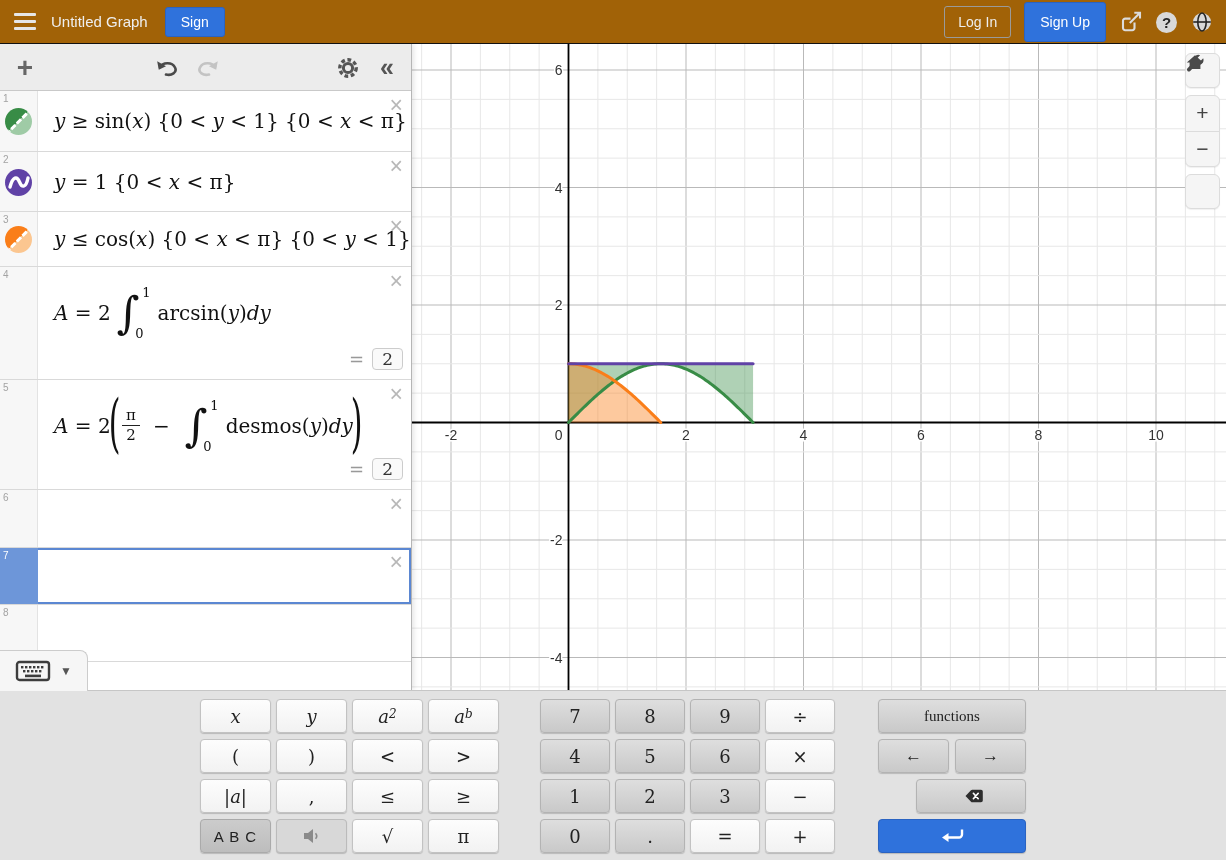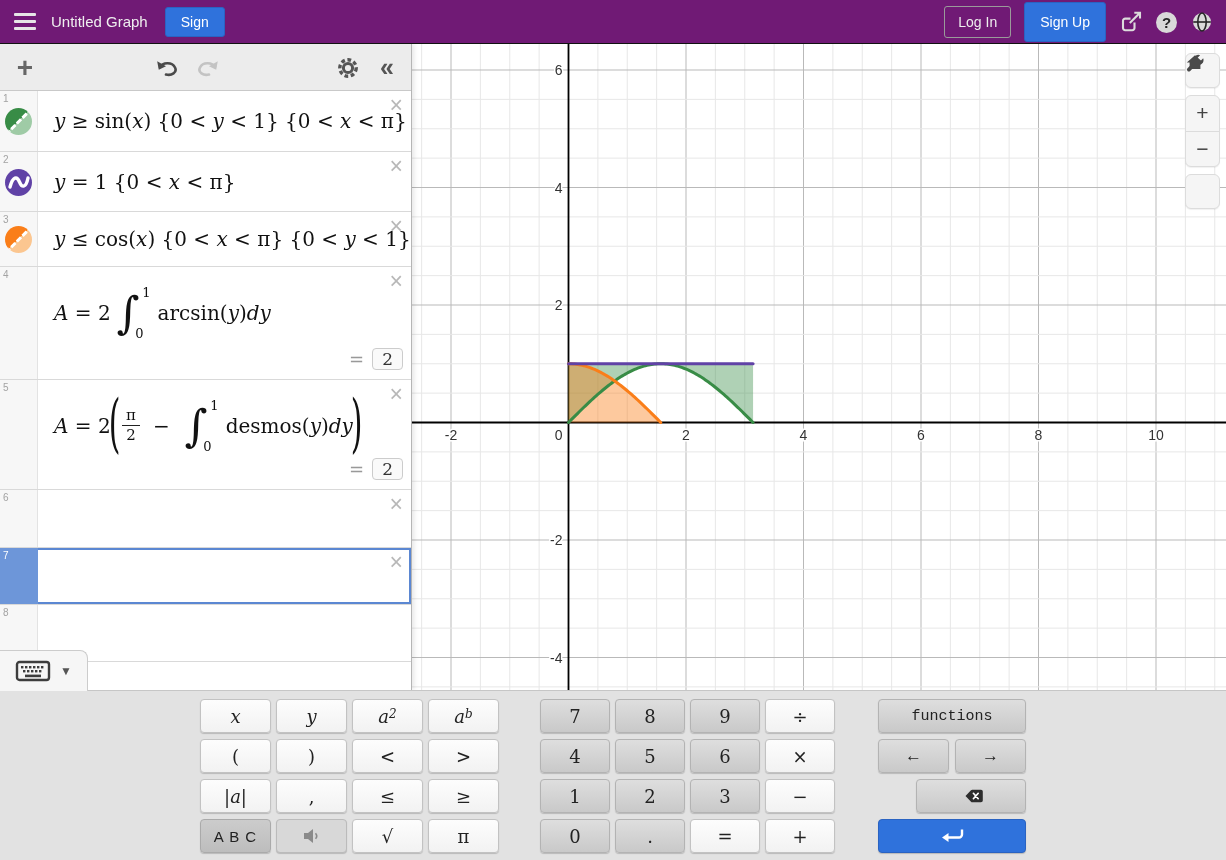--- a/index.html
+++ b/index.html
@@ -2,21 +2,21 @@
 <html><head>
 <meta charset="utf-8">
 <style>
   *{box-sizing:border-box;margin:0;padding:0}
   html,body{width:1226px;height:860px;background:#fff;overflow:hidden}
   button{font:inherit;background:none;border:none;cursor:pointer;color:inherit}
   .stage{position:relative;width:1226px;height:860px;overflow:hidden;background:#fff;
          font-family:"Liberation Sans",sans-serif}
 
   
-  .topbar{position:absolute;left:0;top:0;width:1226px;height:44px;background:#701a75;
+  .topbar{position:absolute;left:0;top:0;width:1226px;height:44px;background:#a16207;
           z-index:10;display:flex;align-items:center;border-bottom:1px solid #111}
   .hamburger{margin-left:10px;width:32px;height:30px;display:flex;flex-direction:column;
              justify-content:center;gap:4px;cursor:pointer}
   .hamburger span{display:block;width:22px;height:3px;background:#e6e6e6;border-radius:1px;margin-left:4px}
   .gtitle{color:#efefef;font-size:15px;margin-left:9px;cursor:pointer;white-space:nowrap}
   .btn-blue{background:#2f72dc;border:1px solid #2a63c2;color:#fff;border-radius:3px;
             font-size:14px;height:30px;padding:0 15px}
   .save{margin-left:17px}
   .logo{position:absolute;left:491px;top:0;height:44px;line-height:42px;color:#f3f3f3;
         font-size:25px;font-weight:bold;letter-spacing:1px;font-family:"DejaVu Sans",sans-serif}
@@ -104,21 +104,21 @@
        box-shadow:0 1px 1px rgba(0,0,0,.18);font-family:"DejaVu Serif",serif;font-size:18px;
        color:#222;display:flex;align-items:center;justify-content:center}
   .key.it{font-style:italic}
   .key sup{font-size:12px;position:relative;top:-2px;font-style:italic}
   .key.gray{background:linear-gradient(#dedede,#c9c9c9);border-color:#b3b3b3}
   .key.abc{background:linear-gradient(#cccccc,#bdbdbd);border-color:#aaa;
            font-family:"Liberation Sans",sans-serif;font-size:15px;letter-spacing:1px}
   .key.midgray{background:#d8d8d8;border-color:#bbb}
   .key.blue{background:#2f72dc;border-color:#2a63c2}
   .kright{position:absolute;left:878px;top:8px;width:148px}
-  .kfn{width:148px;height:34px;font-family:Liberation Mono, monospace;font-size:15px}
+  .kfn{width:148px;height:34px;font-family:Liberation Serif, serif;font-size:15px}
   .arrow-row{display:flex;gap:6px;margin-top:6px}
   .arrow-row .key{width:71px;height:34px;font-family:"Liberation Sans",sans-serif;font-size:17px}
   .kback{margin:6px 0 0 38px;width:110px;height:34px}
   .kenter{margin-top:6px;width:148px;height:34px}
 </style>
 </head>
 <body>
 
 <div class="stage">
 

